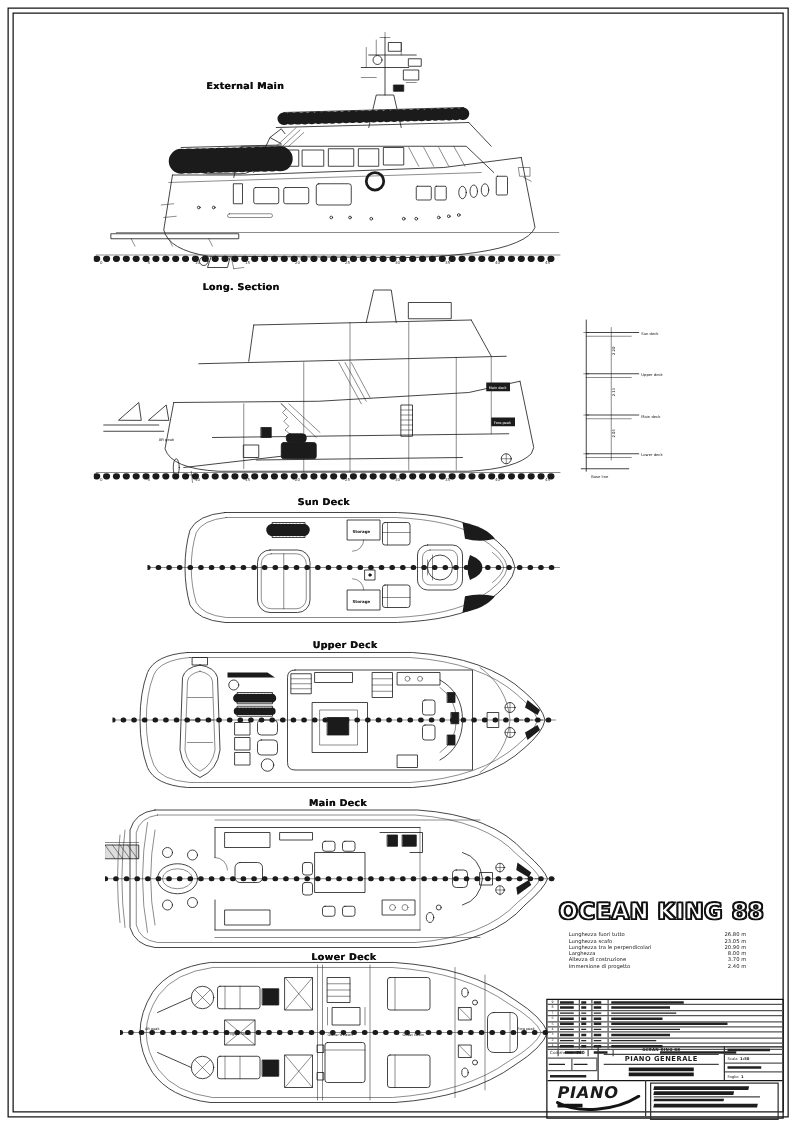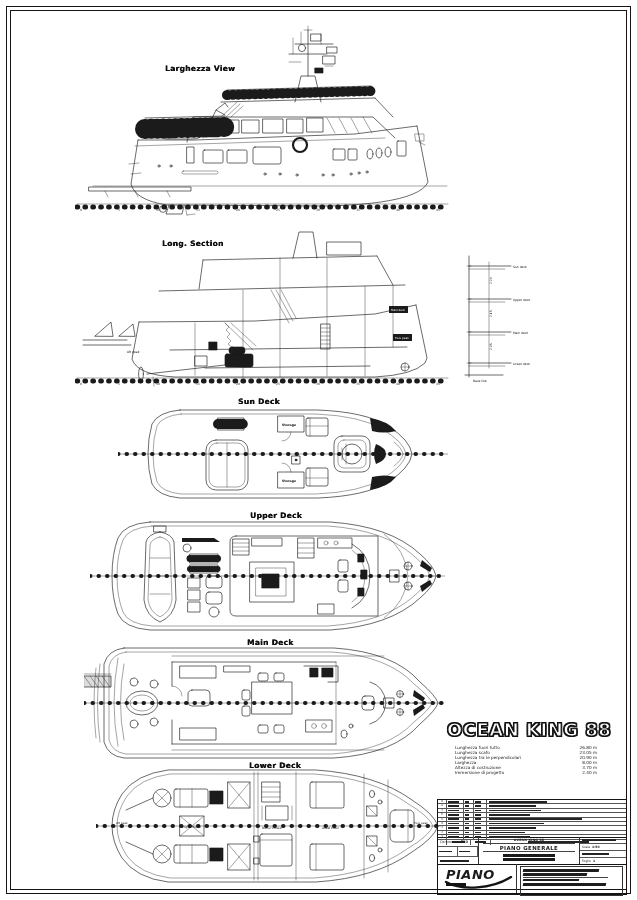--- a/index.html
+++ b/index.html
@@ -70,21 +70,21 @@
   .cbar{background:#1e1e1e;height:2.8px;transform:skewX(-12deg);}
   .cline{background:#444;height:0.8px;}
 </style>
 </head>
 <body>
 
 <div class="page">
   <div class="frame-outer"></div>
   <div class="frame-inner"></div>
 
-  <div class="vlabel" style="left:165px;top:64px;">Larghezza View</div>
+  <div class="vlabel" style="left:165px;top:64px;">External Main</div>
   <div class="view" style="left:75px;top:14px;width:375px;height:205px;">
     <svg class="d" width="375" height="205" viewBox="0 0 375 205">
 
       <line x1="2" y1="190" x2="373" y2="190" class="thin"></line>
       <line x1="2" y1="193" x2="373" y2="193" style="stroke-width:5;stroke-dasharray:0.7 7.2" class="thin"></line>
 
       <line x1="18" y1="172" x2="372" y2="172" class="thin"></line>
 
       <path d="M14,173 h102 v4 h-102 z"></path>
       <path d="M30,177 l3,6 M60,177 l3,6 M92,177 l3,6" class="thin"></path>
@@ -167,21 +167,21 @@
       <span>10</span>
       <span>15</span>
       <span>20</span>
       <span>25</span>
       <span>30</span>
       <span>35</span>
       <span>40</span>
       <span>45</span>
     </div>
 
-  <div class="vlabel" style="left:162px;top:239px;">Long. Section</div>
+  <div class="vlabel" style="left:162px;top:225px;">Long. Section</div>
   <div class="view" style="left:75px;top:228px;width:375px;height:160px;">
     <svg class="d" width="375" height="160" viewBox="0 0 375 160">
       <line x1="2" y1="150" x2="373" y2="150" class="thin"></line>
       <line x1="2" y1="153" x2="373" y2="153" style="stroke-width:5;stroke-dasharray:0.7 7.2" class="thin"></line>
 
       <path d="M64,94 L57,131 Q62,147 100,149 L300,149 Q338,147 350,135 L352,130 L341,77"></path>
       <path d="M64,94 L180,93 L300,86 L341,77"></path>
 
       <line x1="128" y1="32" x2="302" y2="28"></line>
       <path d="M302,28 L318,57"></path>

